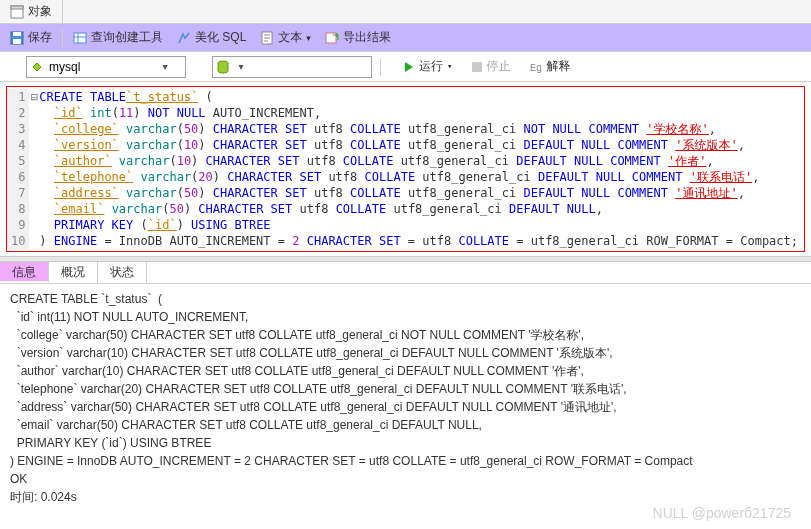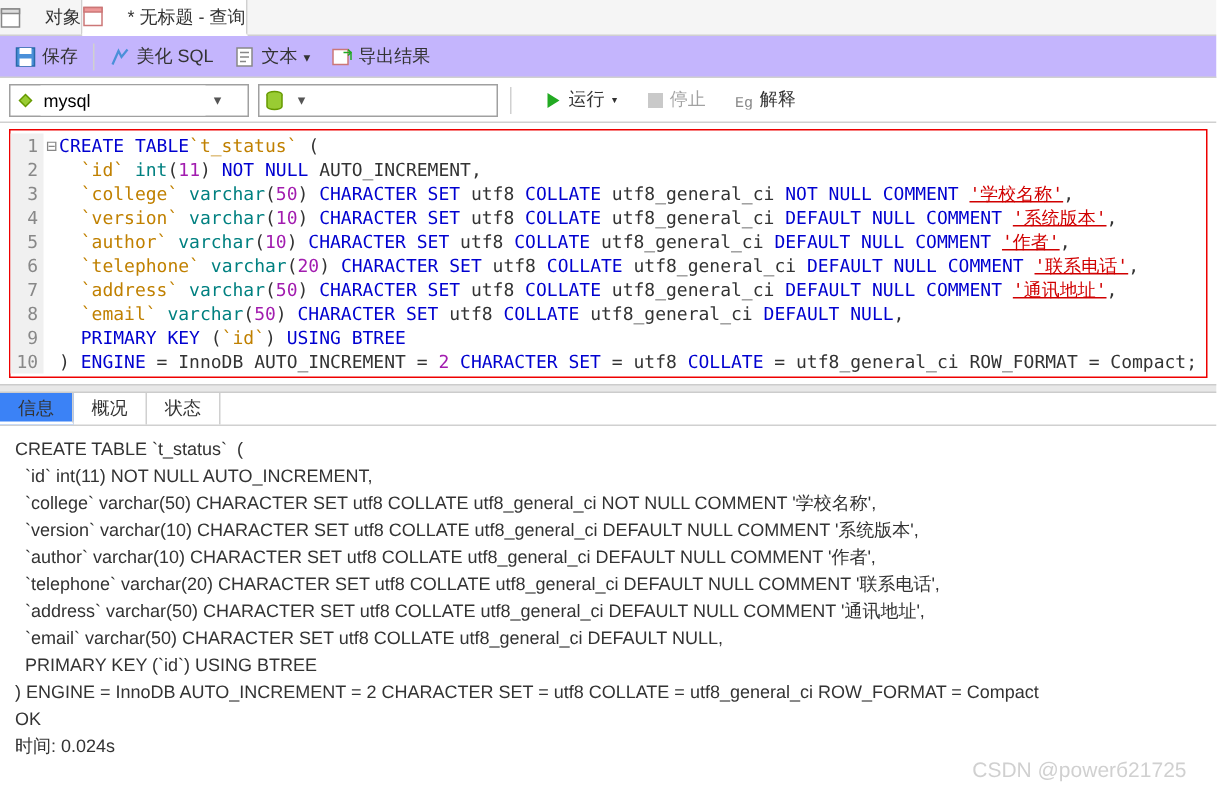--- a/index.html
+++ b/index.html
@@ -1,83 +1,84 @@
 <!DOCTYPE html>
 <html><head>
 <meta charset="utf-8">
 <style>
 * { margin:0; padding:0; box-sizing:border-box; }
 body { font-family:"Microsoft YaHei","Segoe UI",Tahoma,sans-serif; font-size:12px; background:#fff; color:#333; width:811px; height:529px; overflow:hidden; position:relative; }
 .tabs { display:flex; border-bottom:1px solid #d0d0d0; background:#f5f5f5; height:24px; }
-.tab { display:flex; align-items:center; padding:0 0; border-right:1px solid #d0d0d0; font-size:12px; gap:16px; }
+.tab { display:flex; align-items:center; padding:0 10px; border-right:1px solid #d0d0d0; font-size:12px; gap:4px; }
 .tab.active { background:#fff; border-bottom:2px solid #fff; margin-bottom:-1px; }
 .toolbar { display:flex; align-items:center; height:28px; border-bottom:1px solid #d0d0d0; background:#c4b5fd; padding:0 4px; gap:2px; font-size:12px; }
 .tbtn { display:flex; align-items:center; gap:4px; padding:2px 6px; border-radius:2px; }
 .sep { width:1px; height:18px; background:#d0d0d0; margin:0 2px; }
 .selectors { display:flex; align-items:center; height:30px; border-bottom:1px solid #d0d0d0; padding:0 6px; gap:6px; }
-.combo { display:flex; align-items:center; border:1px solid #a0a0a0; height:22px; background:#fff; }
+.combo { display:flex; align-items:center; border:1px solid #a0a0a0; height:22px; background:#fff;margin-left:20px; }
 .combo .ci { width:20px; display:flex; align-items:center; justify-content:center; }
 .combo input { border:none; outline:none; font-size:12px; height:20px; padding:0 2px; }
 .combo .dd { width:16px; text-align:center; color:#555; font-size:10px; }
 .runbar { display:flex; align-items:flex-end; gap:8px; margin-left:8px;font-family:Liberation Mono, monospace; }
 .editor-wrap { border:1px solid #e00; margin:4px 6px; padding:2px 0; }
 .editor { display:flex; font-family:Consolas,monospace; font-size:12px; line-height:16px; }
 .gutter { background:#f0f0f0; color:#888; width:26px; text-align:right; padding:0 4px; user-select:none; }
 .fold { width:14px; color:#888; text-align:center; }
 .code { flex:1; white-space:pre; padding-right:6px; }
 .kw { color:#0000d0; }
-.id { color:#c08000; }
+.id { color:#c08000;text-decoration:underline; }
 .ty { color:#008080; }
 .str { color:#d00000;text-decoration:underline; }
 .num { color:#a21caf; }
 .leading { color:#999; display:inline-block; }
 .divider { height:6px; background:#e8e8e8; border-top:1px solid #ccc; border-bottom:1px solid #ccc; cursor:row-resize; }
 .result-tabs { display:flex; border-bottom:1px solid #d0d0d0; height:22px; }
 .rtab { padding:2px 12px; font-size:12px; border-right:1px solid #d0d0d0; }
-.rtab.active { background:#3b82f6; border-bottom:2px solid #fff; }
+.rtab.active { background:#f0abfc; border-bottom:2px solid #fff; }
 .result-body { font-family:Liberation Sans, sans-serif; font-size:12px; padding:6px 10px; line-height:18px; white-space:pre-wrap; }
 .watermark { position:absolute; right:20px; bottom:8px; color:rgba(120,120,120,0.35); font-size:14px; }
 svg { display:block; }
 </style>
 </head>
 <body>
 
 <div class="tabs">
   <div class="tab">
     <span>
         <svg width="14" height="14">
           <rect x="1" y="1" width="12" height="12" fill="#fff" stroke="#888"></rect>
           <rect x="1" y="1" width="12" height="3" fill="#ddd" stroke="#888"></rect>
         </svg>
       </span>
     <span>对象</span>
   </div>
-  <div class="tab active">
-    <span>
-        <svg width="14" height="14">
-          <rect x="1" y="1" width="12" height="12" fill="#fff" stroke="#c77"></rect>
-          <rect x="1" y="1" width="12" height="3" fill="#e99" stroke="#c77"></rect>
-        </svg>
-      </span>
-    <span><span>*</span> <span>无标题 - 查询</span></span>
-  </div>
 </div>
 
 <div class="toolbar">
   <div class="tbtn">
     <span>
         <svg width="14" height="14">
           <rect x="1" y="1" width="12" height="12" fill="#4a90d9" stroke="#2a6aa9"></rect>
           <rect x="3" y="8" width="8" height="5" fill="#fff"></rect>
           <rect x="3" y="1" width="8" height="4" fill="#fff"></rect>
         </svg>
       </span>
     <span>保存</span>
   </div>
   <div class="sep"></div>
+  <div class="tbtn">
+    <span>
+        <svg width="14" height="14">
+          <rect x="1" y="2" width="12" height="10" fill="#fff" stroke="#4a90d9"></rect>
+          <line x1="1" y1="6" x2="13" y2="6" stroke="#4a90d9"></line>
+          <line x1="5" y1="2" x2="5" y2="12" stroke="#4a90d9"></line>
+        </svg>
+      </span>
+    <span>查询创建工具</span>
+  </div>
   <div class="tbtn">
     <span>
         <svg width="14" height="14">
           <path d="M2 12 L6 3 L8 7 L12 2" fill="none" stroke="#4a90d9" stroke-width="1.5"></path>
         </svg>
       </span>
     <span>美化 SQL</span>
   </div>
   <div class="tbtn">
     <span>
@@ -196,13 +197,13 @@
   `version` varchar(10) CHARACTER SET utf8 COLLATE utf8_general_ci DEFAULT NULL COMMENT '系统版本',
   `author` varchar(10) CHARACTER SET utf8 COLLATE utf8_general_ci DEFAULT NULL COMMENT '作者',
   `telephone` varchar(20) CHARACTER SET utf8 COLLATE utf8_general_ci DEFAULT NULL COMMENT '联系电话',
   `address` varchar(50) CHARACTER SET utf8 COLLATE utf8_general_ci DEFAULT NULL COMMENT '通讯地址',
   `email` varchar(50) CHARACTER SET utf8 COLLATE utf8_general_ci DEFAULT NULL,
   PRIMARY KEY (`id`) USING BTREE
 ) ENGINE = InnoDB AUTO_INCREMENT = 2 CHARACTER SET = utf8 COLLATE = utf8_general_ci ROW_FORMAT = Compact
 OK
 时间: 0.024s</div>
 
-<div class="watermark">CSDN @powerб21725</div>
+<div class="watermark">NULL @powerб21725</div>
 
 </body></html>

